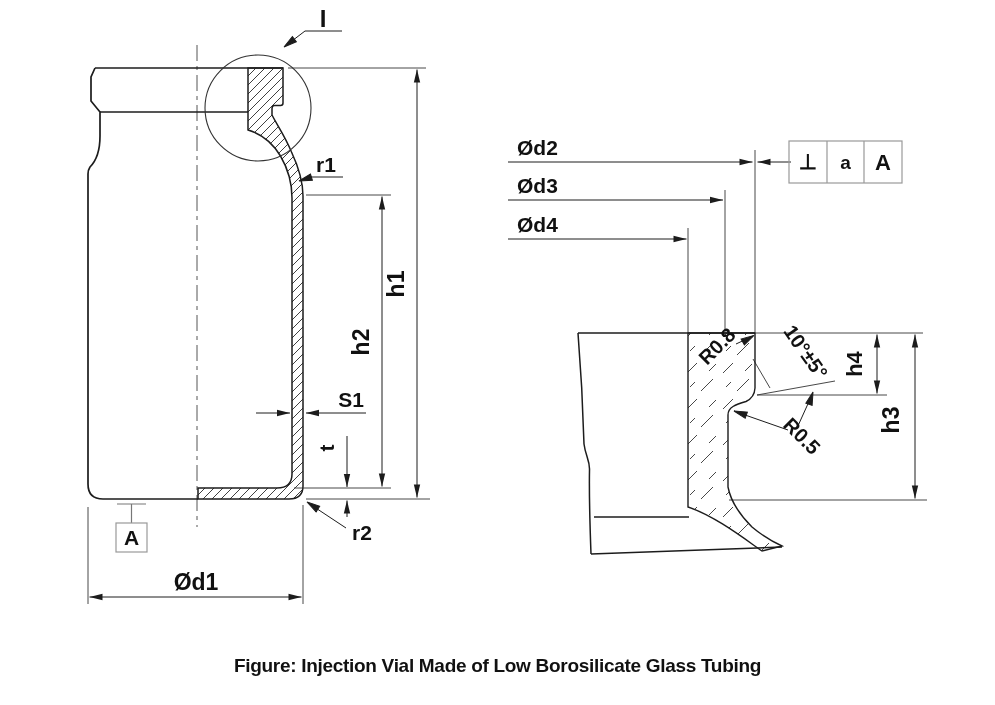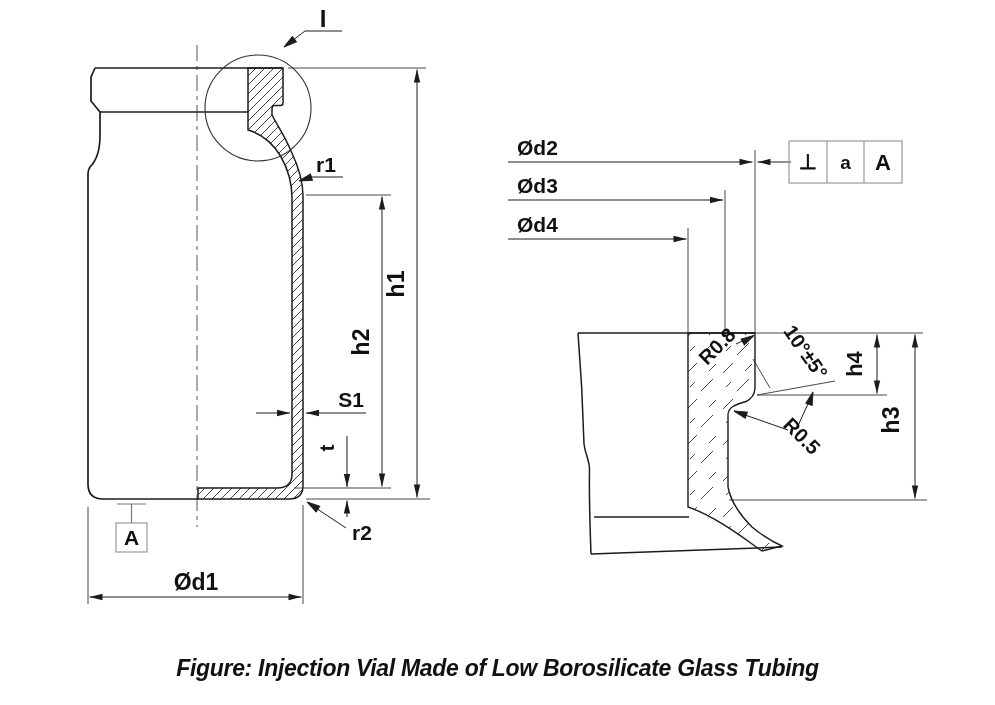--- a/index.html
+++ b/index.html
@@ -1,21 +1,21 @@
 <!DOCTYPE html>
 <html><head>
 <meta charset="utf-8">
 <style>
   html,body{margin:0;padding:0;background:#ffffff;}
   .stage{position:relative;width:995px;height:705px;background:#fff;overflow:hidden;
          font-family:"Liberation Sans",sans-serif;}
   svg{position:absolute;left:0;top:0;}
   svg text{font-family:"Liberation Sans",sans-serif;font-weight:bold;fill:#111;}
   .caption{position:absolute;left:0;top:655px;width:995px;text-align:center;
-           font-size:23px;font-weight:bold;color:#111;letter-spacing:-0.3px;font-style:italic;}
+           font-size:19px;font-weight:bold;color:#111;letter-spacing:-0.3px;}
 </style>
 </head>
 <body>
 
 <div class="stage">
 
 <svg width="995" height="705" viewBox="0 0 995 705">
   <defs>
     <marker id="arr" viewBox="0 0 14 8" markerWidth="14" markerHeight="8" refX="13.5" refY="4" orient="auto-start-reverse" markerUnits="userSpaceOnUse">
       <path d="M0.5,0.8 L13.5,4 L0.5,7.2 Z" fill="#1c1c1c"></path>

